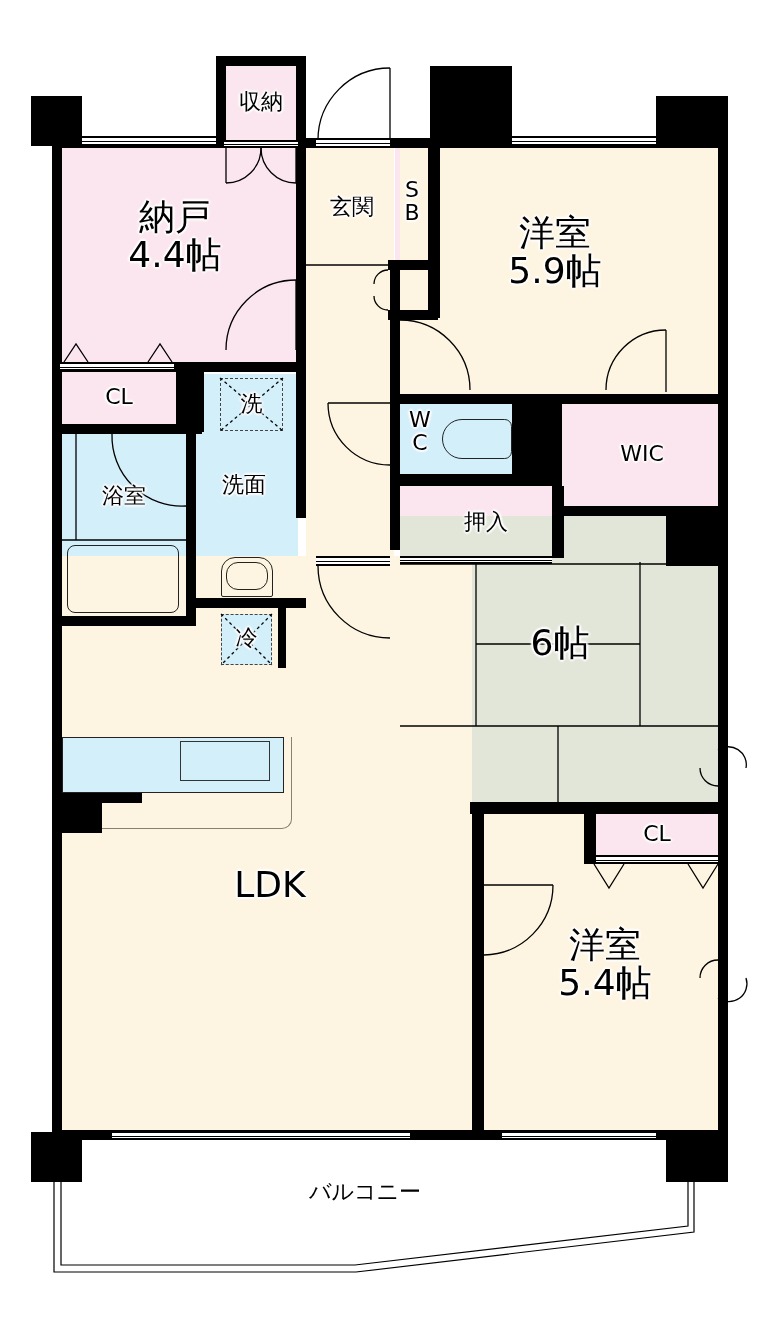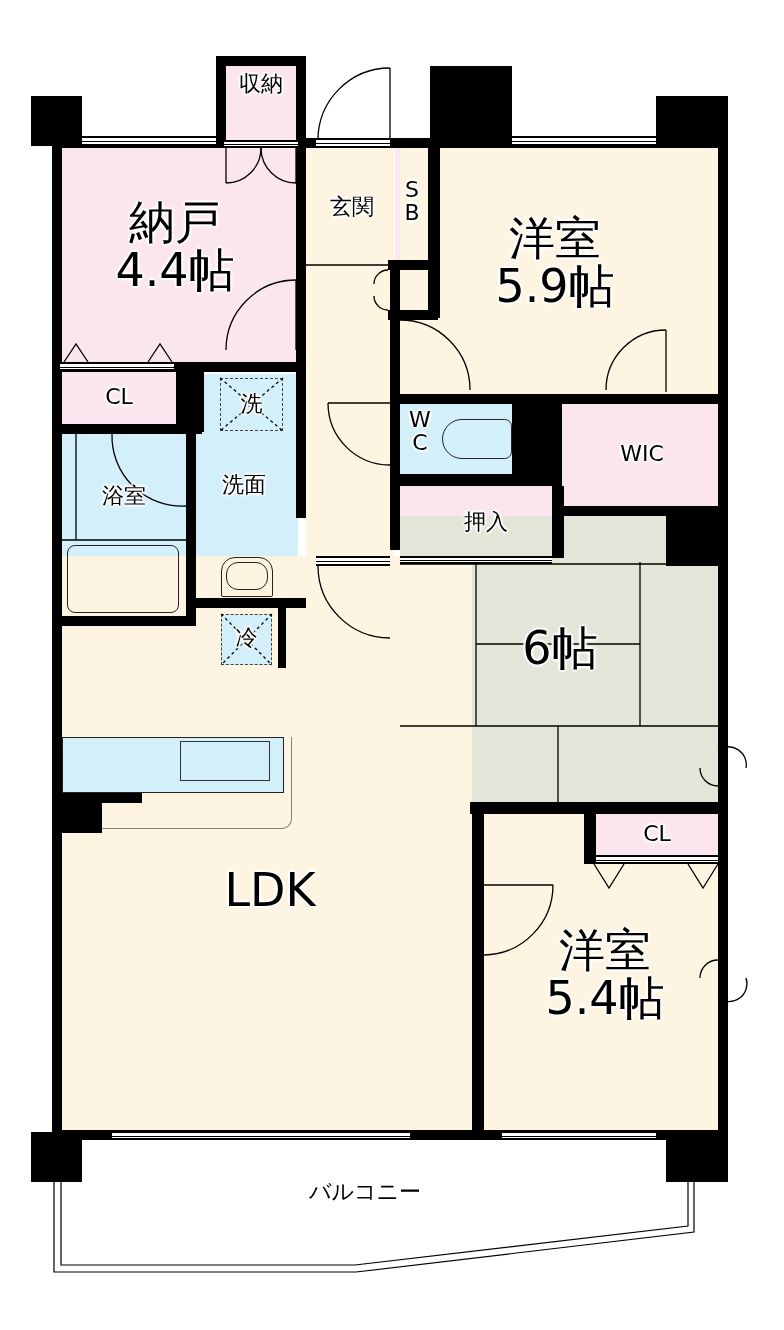--- a/index.html
+++ b/index.html
@@ -8,21 +8,21 @@
   .abs { position: absolute; box-sizing: border-box; }
   .wall { position: absolute; background: #000; }
   .room { position: absolute; box-sizing: border-box; }
   .pink { background: #fbe6ef; }
   .cream { background: #fdf5e1; }
   .blue { background: #d3effa; }
   .green { background: #e1e6d8; }
   .label { position: absolute; color: #000; text-align: center; line-height: 1.05;
            text-shadow: 0 0 3px #fff, 0 0 3px #fff, 0 0 3px #fff, 2px 0 2px #fff, -2px 0 2px #fff, 0 2px 2px #fff, 0 -2px 2px #fff;
            white-space: nowrap; }
-  .big { font-size: 46px; }
+  .big { font-size: 36px; }
   .sm { font-size: 22px; }
   .win { position: absolute; box-sizing: border-box; background: #fff;
          border-top: 2px solid #000; border-bottom: 2px solid #000; }
   .win::after { content: ""; position: absolute; left: 0; right: 0; top: 50%; border-top: 1.5px solid #000; }
   svg.ov { position: absolute; left: 0; top: 0; pointer-events: none; }
 </style>
 </head>
 <body>
 
 <div class="room pink" style="left:60px;top:146px;width:240px;height:218px;"></div>
@@ -164,21 +164,21 @@
     <line x1="221" y1="614" x2="272" y2="665" stroke-dasharray="3 3"></line>
     <line x1="272" y1="614" x2="221" y2="665" stroke-dasharray="3 3"></line>
 
     <line x1="558" y1="404" x2="558" y2="456"></line>
 
     <path d="M54 1182 L54 1272 L356 1272 L694 1232 L694 1182" stroke-width="1.2"></path>
     <path d="M61 1182 L61 1265 L355 1265 L688 1226 L688 1182" stroke-width="1.2"></path>
   </g>
 </svg>
 
-<div class="label sm" style="left:224px;top:72px;width:74px;">収納</div>
+<div class="label sm" style="left:224px;top:90px;width:74px;">収納</div>
 <div class="label big" style="left:100px;top:198px;width:150px;">
   <div>納戸</div>
   <div>4.4帖</div>
 </div>
 <div class="label sm" style="left:312px;top:195px;width:80px;">玄関</div>
 <div class="label sm" style="left:396px;top:178px;width:32px;">
   <div>S</div>
   <div>B</div>
 </div>
 <div class="label big" style="left:470px;top:214px;width:170px;">

